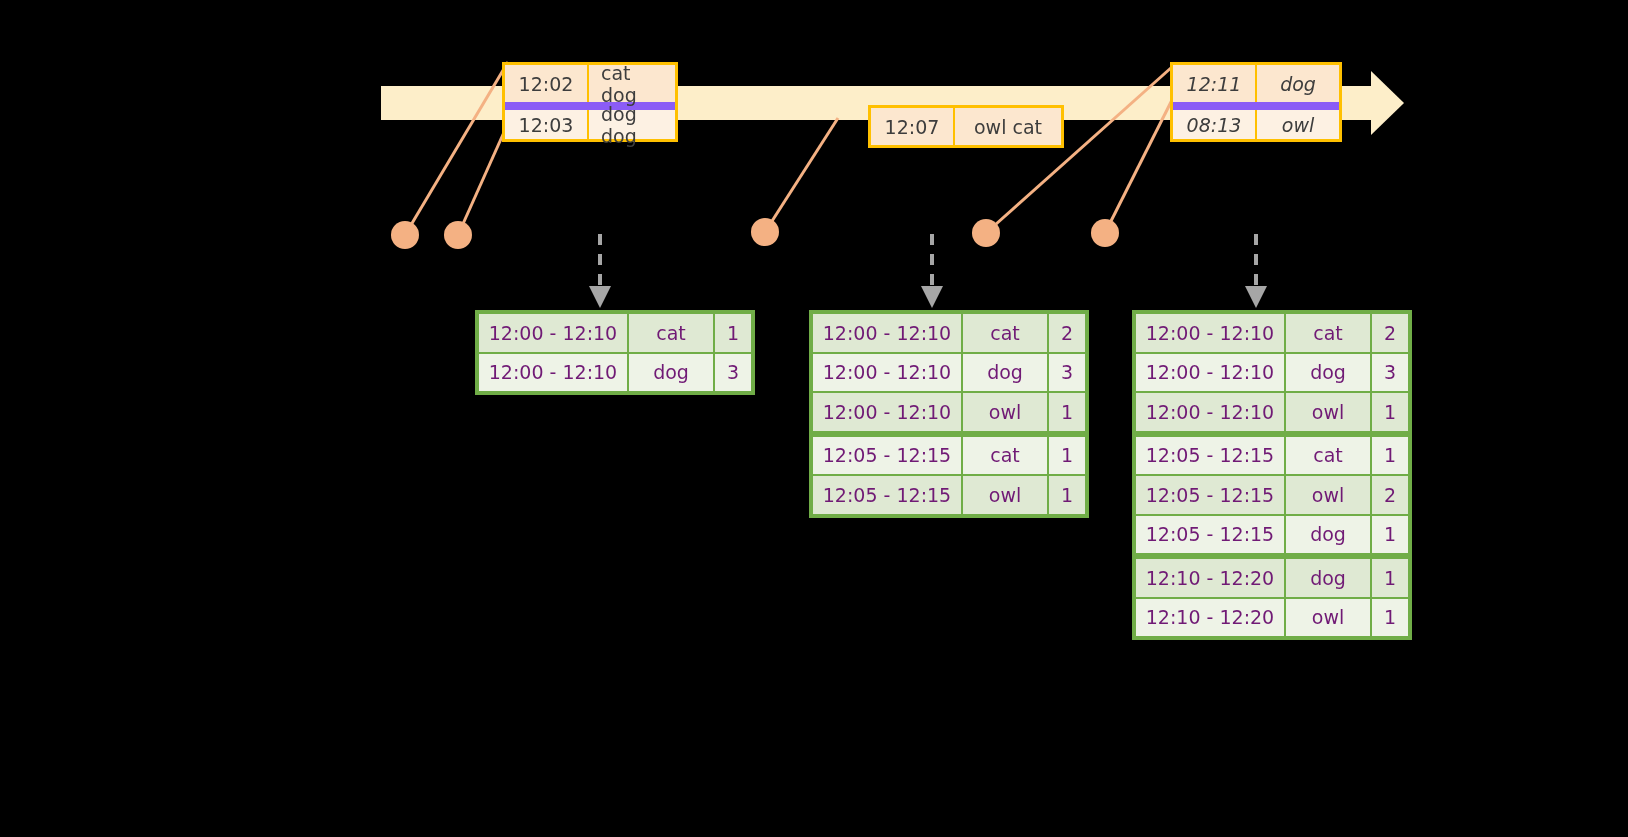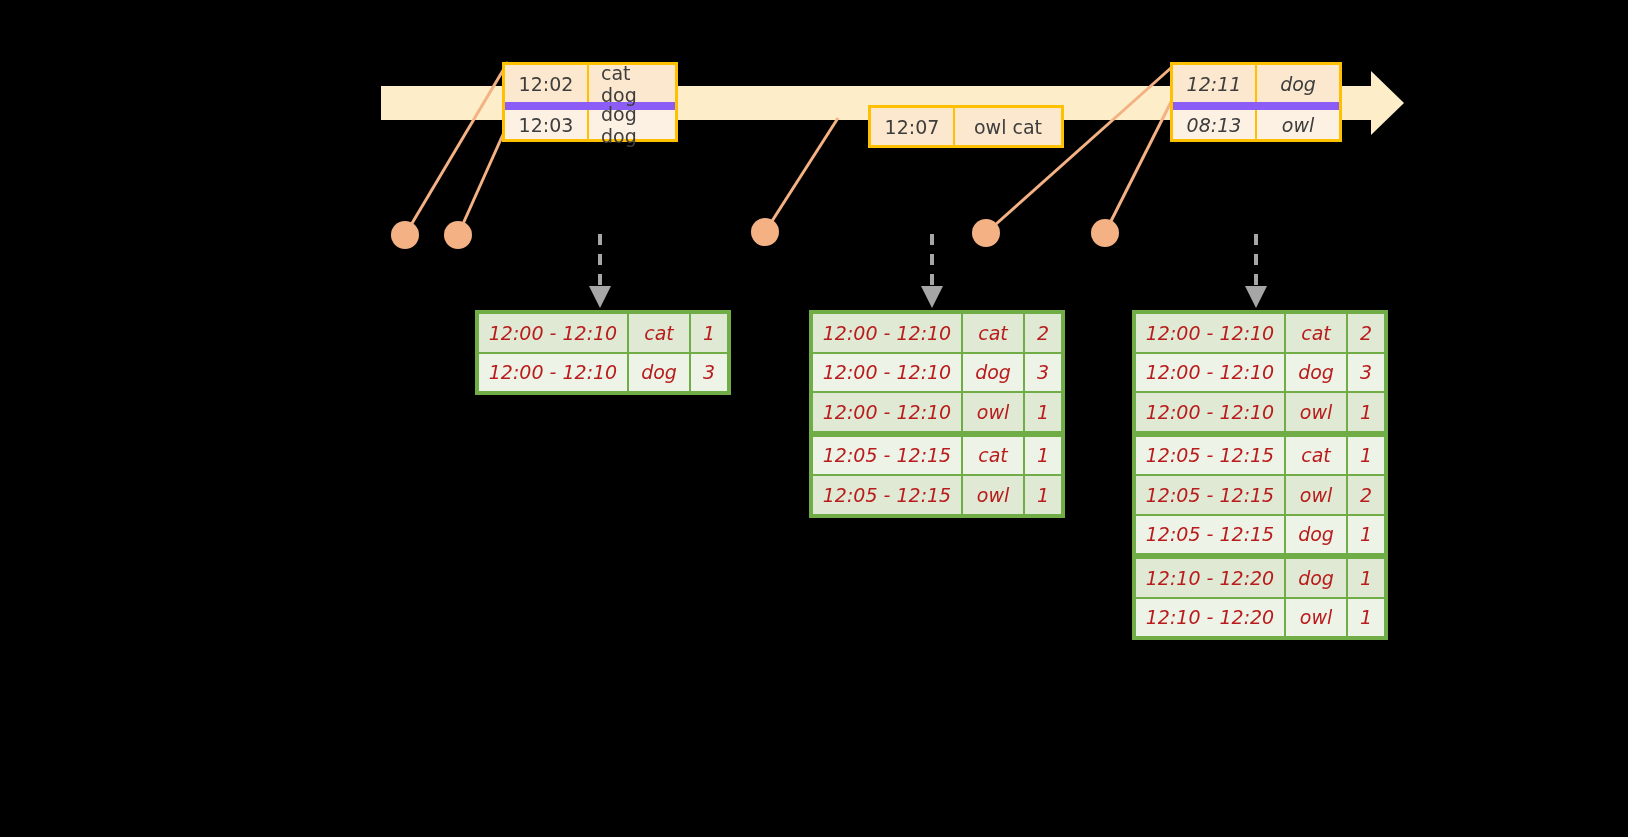--- a/index.html
+++ b/index.html
@@ -60,27 +60,26 @@
     position:absolute;
     border:4px solid #70ad47;
     box-sizing:border-box;
     background:#70ad47;
   }
   .res-row{display:flex;height:37.5px;}
   .res-row + .res-row{margin-top:2px;}
   .res-cell{
     box-sizing:border-box;
     display:flex;align-items:center;justify-content:center;
-    font-size:19px;color:#b91c1c;
+    font-size:19px;color:#701a75;
     background:#eef3e7;
-    font-style:italic;
   }
   .res-row.shade .res-cell{background:#dfe9d3;}
   .res-win{width:148px;}
-  .res-key{width:60px;margin-left:2px;}
+  .res-key{width:84px;margin-left:2px;}
   .res-cnt{width:36px;margin-left:2px;}
   .res-row.gap{margin-top:6px;}
 
   #result-table-1{left:475px;top:310px;}
   #result-table-2{left:809px;top:310px;}
   #result-table-3{left:1132px;top:310px;}
 </style>
 </head>
 <body>
 

